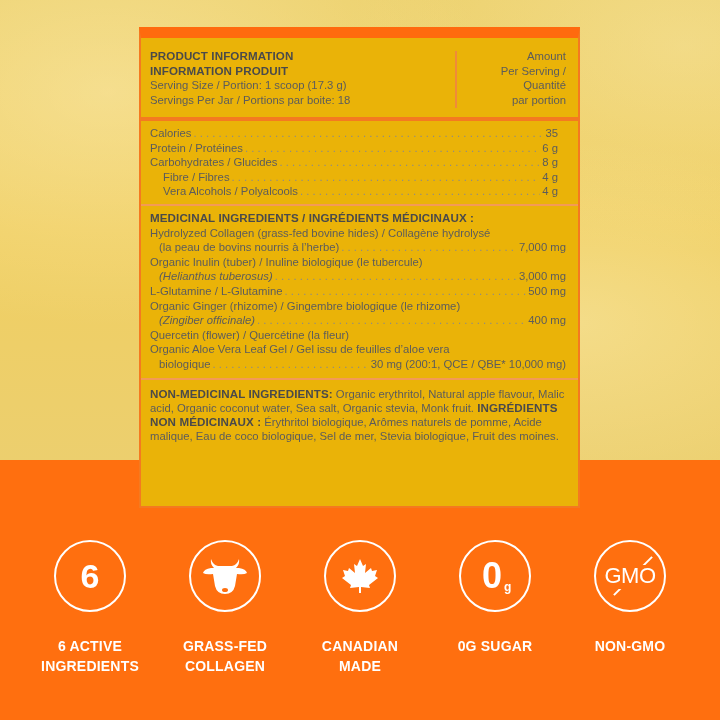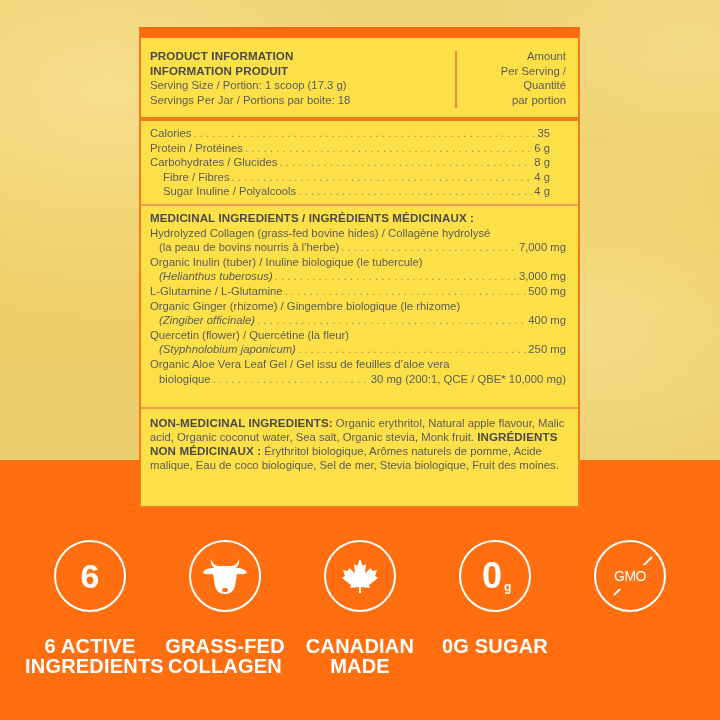--- a/index.html
+++ b/index.html
@@ -4,48 +4,48 @@
 <style>
   html,body{margin:0;padding:0;}
   body{width:720px;height:720px;position:relative;overflow:hidden;font-family:"Liberation Sans",sans-serif;}
   .bg-top{position:absolute;left:0;top:0;width:720px;height:460px;
     background:
       radial-gradient(ellipse at 15% 20%, rgba(255,240,190,0.45) 0%, rgba(255,240,190,0) 45%),
       radial-gradient(ellipse at 80% 70%, rgba(255,245,200,0.35) 0%, rgba(255,245,200,0) 40%),
       radial-gradient(ellipse at 95% 10%, rgba(250,235,180,0.4) 0%, rgba(250,235,180,0) 35%),
       linear-gradient(180deg,#ecd06a 0%,#f0cf62 50%,#eccf6e 100%);}
   .bg-bottom{position:absolute;left:0;top:460px;width:720px;height:260px;background:#ff6f0f;}
-  .card{position:absolute;left:139px;top:27px;width:441px;height:481px;background:#fde047;
+  .card{position:absolute;left:139px;top:27px;width:441px;height:481px;background:#eab308;
     border:2px solid #f47a20;border-top:11px solid #ff6a0e;box-sizing:border-box;color:#5c5c5c;font-size:11.3px;line-height:14.6px;}
   .header{position:relative;height:79px;padding:11px 10px 0 9px;box-sizing:border-box;}
   .hdr-left{position:absolute;left:9px;top:11px;}
   .bold{font-weight:bold;color:#4a4a4a;font-size:11.6px;letter-spacing:0.1px;}
   .vdiv{position:absolute;left:314px;top:13px;width:2px;height:57px;background:#f08a3a;}
   .hdr-right{position:absolute;right:12px;top:11px;text-align:right;}
   .thick{height:4px;background:#f47a20;margin:0 0 0 0;}
   .thin{height:2px;background:#f39a55;margin:0 0 0 0;}
-  .nut{padding:5px 28px 5px 9px;}
+  .nut{padding:5px 20px 5px 9px;}
   .row{display:flex;align-items:baseline;white-space:nowrap;}
   .row .lbl{flex:none;}
   .row .dots{flex:1;overflow:hidden;margin:0 2px;color:#8a8a8a;letter-spacing:2.1px;}
   .row .dots::after{content:". . . . . . . . . . . . . . . . . . . . . . . . . . . . . . . . . . . . . . . . . . . . . . . . . . . . . . . . . . . . . . . . . . . . . . . . . . . . . . . . . . . . . . . . . . . . . . . . . . . . .";letter-spacing:0;}
   .row .val{flex:none;}
   .ind{padding-left:13px;}
   .ind2{padding-left:9px;}
-  .med{padding:5px 12px 21px 9px;}
+  .med{padding:5px 12px 6px 9px;}
   .it{font-style:italic;}
   .nonmed{padding:7px 12px 0 9px;line-height:14px;}
   .icons{position:absolute;left:0;top:540px;width:720px;height:150px;}
   .badge{position:absolute;width:130px;text-align:center;color:#fff;}
   .circle{width:72px;height:72px;border:2px solid #fff;border-radius:50%;margin:0 auto;position:relative;box-sizing:border-box;display:flex;align-items:center;justify-content:center;}
-  .badge-lbl{margin-top:24px;font-weight:bold;font-size:20px;line-height:20px;letter-spacing:0.2px;}
+  .badge-lbl{margin-top:24px;font-weight:bold;font-size:14px;line-height:20px;letter-spacing:0.2px;}
   .six{font-size:34px;font-weight:bold;}
   .zero{font-size:36px;font-weight:bold;position:relative;left:-3px;}
   .zero-g{font-size:12px;font-weight:bold;position:absolute;left:43px;top:38px;}
-  .gmo{font-size:14px;font-family:"Liberation Sans",sans-serif;letter-spacing:-0.5px;}
+  .gmo{font-size:22px;font-family:"Liberation Sans",sans-serif;letter-spacing:-0.5px;}
   .slash{position:absolute;left:10px;top:33px;width:54px;height:2px;background:#fff;transform:rotate(-45deg);}
   .gap{position:absolute;left:18px;top:23px;width:38px;height:24px;background:#ff6f0f;}
 </style>
 </head>
 <body>
 
 <div class="bg-top"></div>
 <div class="bg-bottom"></div>
 
 <div class="card">
@@ -81,21 +81,21 @@
         <span class="lbl">Carbohydrates / Glucides</span>
         <span class="dots"></span>
         <span class="val">8 g</span>
       </div>
     <div class="row ind">
         <span class="lbl">Fibre / Fibres</span>
         <span class="dots"></span>
         <span class="val">4 g</span>
       </div>
     <div class="row ind">
-        <span class="lbl">Sugar Inuline / Polyalcools</span>
+        <span class="lbl">Vera Alcohols / Polyalcools</span>
         <span class="dots"></span>
         <span class="val">4 g</span>
       </div>
   </div>
   <div class="thin"></div>
 
   <div class="med">
     <div class="bold">MEDICINAL INGREDIENTS / INGRÉDIENTS MÉDICINAUX :</div>
     <div>Hydrolyzed Collagen (grass-fed bovine hides) / Collagène hydrolysé</div>
     <div class="row ind2">
@@ -114,25 +114,20 @@
         <span class="dots"></span>
         <span class="val">500 mg</span>
       </div>
     <div>Organic Ginger (rhizome) / Gingembre biologique (le rhizome)</div>
     <div class="row ind2">
         <span class="lbl it">(Zingiber officinale)</span>
         <span class="dots"></span>
         <span class="val">400 mg</span>
       </div>
     <div>Quercetin (flower) / Quercétine (la fleur)</div>
-    <div class="row ind2">
-        <span class="lbl it">(Styphnolobium japonicum)</span>
-        <span class="dots"></span>
-        <span class="val">250 mg</span>
-      </div>
     <div>Organic Aloe Vera Leaf Gel / Gel issu de feuilles d’aloe vera</div>
     <div class="row ind2">
         <span class="lbl">biologique</span>
         <span class="dots"></span>
         <span class="val">30 mg (200:1, QCE / QBE* 10,000 mg)</span>
       </div>
   </div>
   <div class="thin"></div>
 
   <div class="nonmed"><span class="bold">NON-MEDICINAL INGREDIENTS:</span><span> Organic erythritol, Natural apple flavour, Malic acid, Organic coconut water, Sea salt, Organic stevia, Monk fruit. </span><span class="bold">INGRÉDIENTS NON MÉDICINAUX :</span><span> Érythritol biologique, Arômes naturels de pomme, Acide malique, Eau de coco biologique, Sel de mer, Stevia biologique, Fruit des moines.</span></div>
@@ -179,14 +174,17 @@
     <div class="badge-lbl">
         <div>0G SUGAR</div>
       </div>
   </div>
   <div class="badge" style="left:565px;">
     <div class="circle">
       <div class="slash"></div>
         <div class="gap"></div>
       <span class="gmo" style="position:relative;">GMO</span>
     </div>
+    <div class="badge-lbl">
+        <div>NON-GMO</div>
+      </div>
   </div>
 </div>
 
 </body></html>

